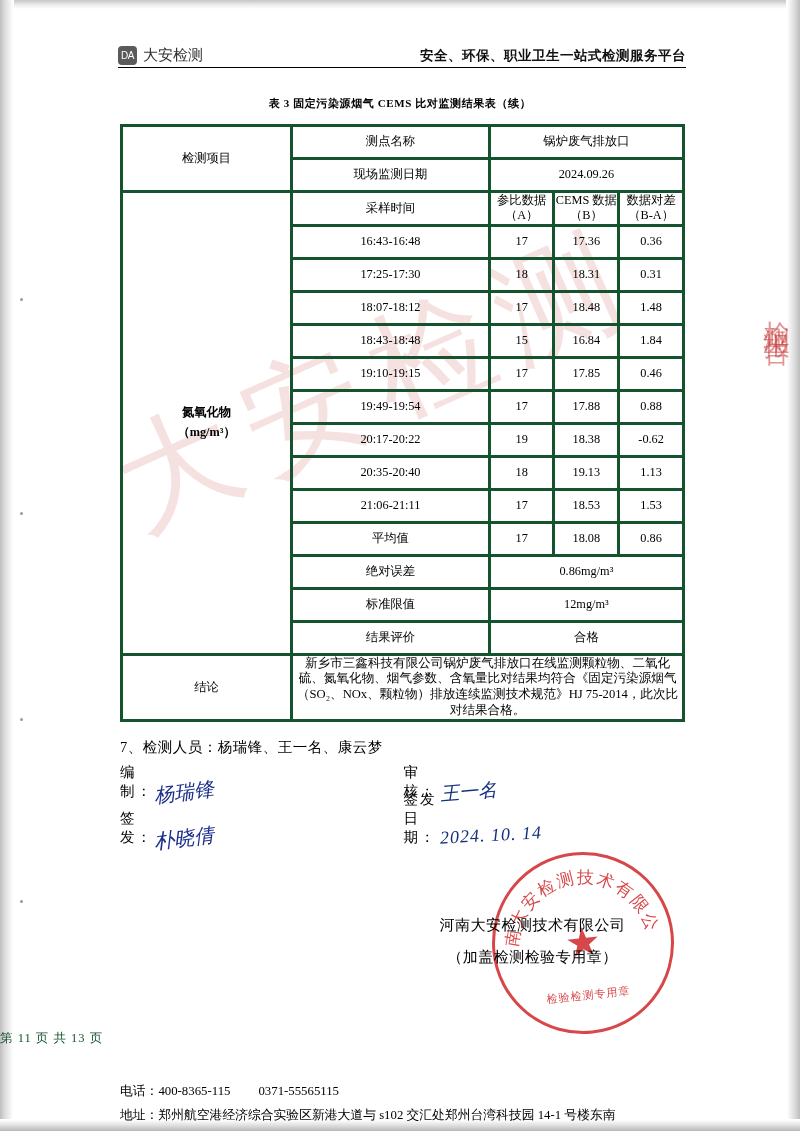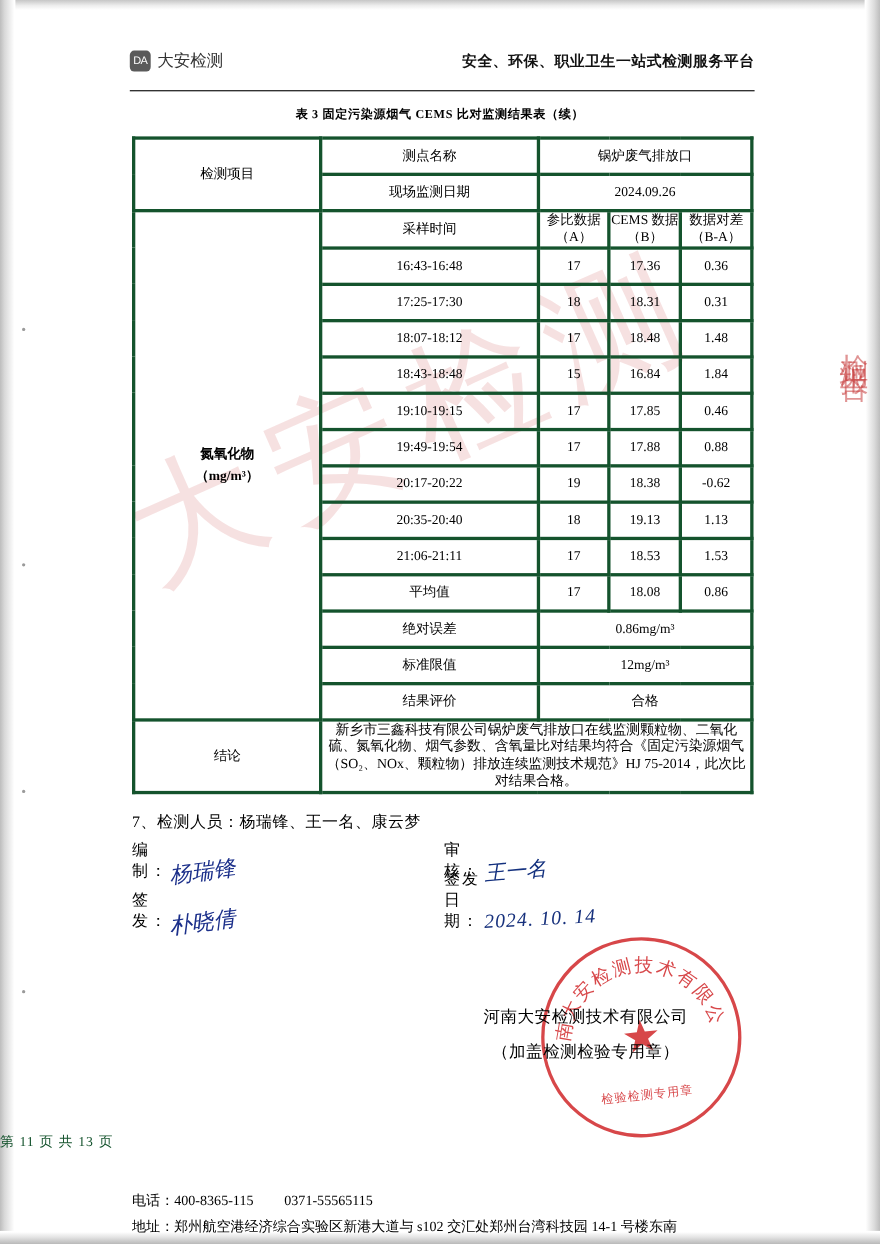--- a/index.html
+++ b/index.html
@@ -45,21 +45,21 @@
 
   
   .header {
     position: absolute;
     left: 118px;
     top: 46px;
     width: 568px;
     display: flex;
     align-items: center;
     justify-content: space-between;
-    padding-bottom: 17px;
+    padding-bottom: 2px;
     border-bottom: 1.5px solid #000;
   }
   .logo-wrap {
     display: flex;
     align-items: center;
     gap: 6px;
   }
   .logo-mark {
     width: 19px;
     height: 19px;

